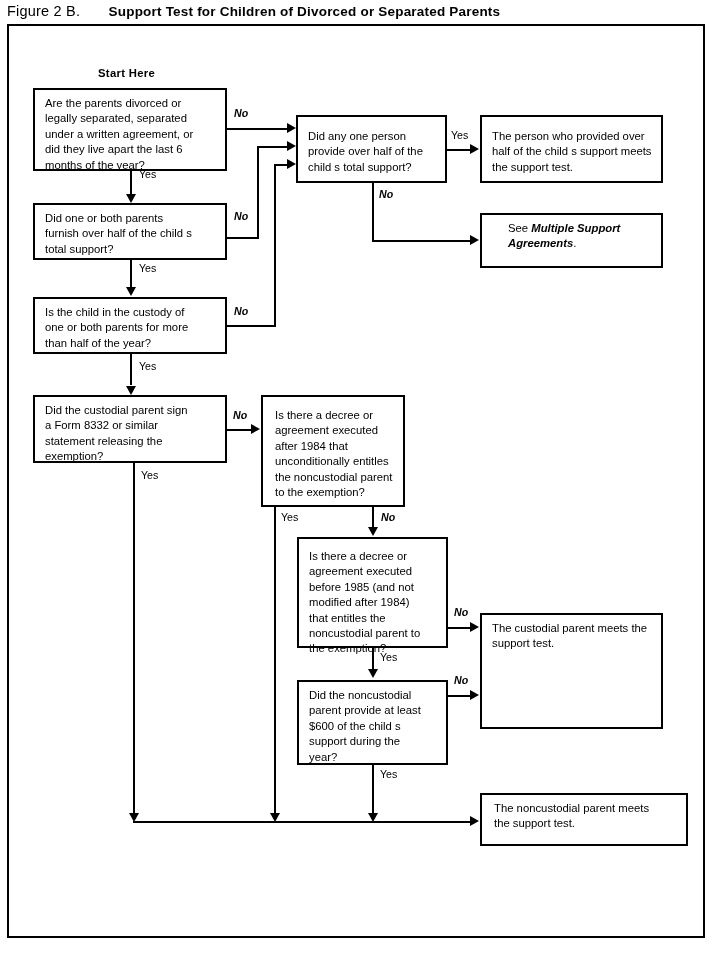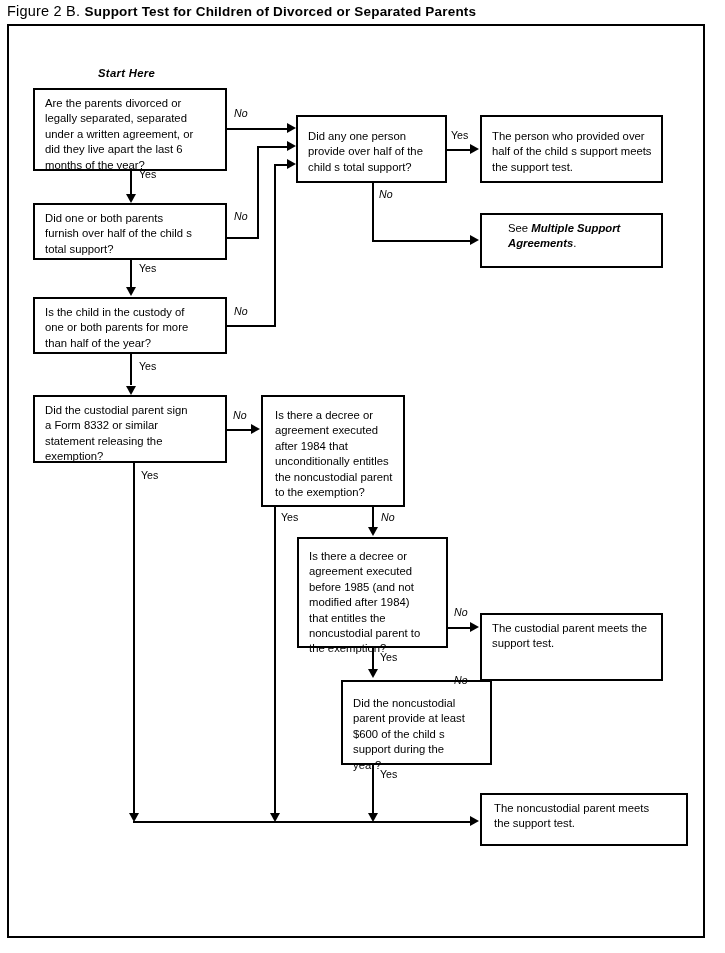--- a/index.html
+++ b/index.html
@@ -32,20 +32,21 @@
   }
   .title-prefix {
     font-size: 14.5px;
     font-weight: normal;
     letter-spacing: 0.2px;
   }
   .title-main {
     font-size: 13.5px;
     font-weight: bold;
     letter-spacing: 0.2px;
+    margin-left: 24px;
   }
 
   
   .frame {
     position: absolute;
     left: 7px;
     top: 24px;
     width: 698px;
     height: 914px;
     border: 2px solid #000000;
@@ -69,21 +70,20 @@
   .box.indent { padding-left: 26px; }
   .italic-ref { font-style: italic; font-weight: bold; }
 
   
   .start-here {
     position: absolute;
     left: 98px;
     top: 67px;
     font-size: 11.3px;
     font-weight: bold;
-    font-style: italic;
     letter-spacing: 0.3px;
     z-index: 6;
   }
 
   
   .hline {
     position: absolute;
     height: 0;
     border-top: 2.4px solid #000000;
     z-index: 3;
@@ -113,21 +113,21 @@
 
   
   .elabel {
     position: absolute;
     font-size: 10.6px;
     z-index: 6;
     white-space: nowrap;
   }
   .elabel.no {
     font-style: italic;
-    font-weight: normal;
+    font-weight: bold;
     letter-spacing: 0.2px;
   }
 </style>
 </head>
 <body>
 
 <div id="page">
 
   <div class="title-bar">
     <span class="title-prefix">Figure 2 B.</span>
@@ -183,40 +183,40 @@
   <div class="box" style="left:297px; top:537px; width:151px; height:111px; padding-top:10px;">
     <span class="box-text">Is there a decree or
 agreement executed
 before 1985 (and not
 modified after 1984)
 that entitles the
 noncustodial parent  to
 the  exemption?</span>
   </div>
 
-  <div class="box" style="left:297px; top:680px; width:151px; height:85px; padding-top:14px;margin-left:44px;">
+  <div class="box" style="left:297px; top:680px; width:151px; height:85px; padding-top:6px;">
     <span class="box-text">Did the noncustodial
 parent provide at least
 $600 of the child  s
 support  during the
 year?</span>
   </div>
 
   <div class="box" style="left:480px; top:115px; width:183px; height:68px; padding-top:12px;">
     <span class="box-text">The person who provided over
 half of the child  s support meets
 the support test.</span>
   </div>
 
   <div class="box center-v indent" style="left:480px; top:213px; width:183px; height:55px;">
     <span class="box-text"><span>See </span><span class="italic-ref">Multiple Support
 Agreements</span><span>.</span></span>
   </div>
 
-  <div class="box center-v" style="left:480px; top:613px; width:183px; height:68px; ">
+  <div class="box center-v" style="left:480px; top:613px; width:183px; height:116px; ">
     <span class="box-text">The custodial parent meets the
 support test.</span>
   </div>
 
   <div class="box center-v" style="left:480px; top:793px; width:208px; height:53px; padding-left:12px;">
     <span class="box-text">The noncustodial parent meets
 the support test.</span>
   </div>
 
   <div class="hline" style="left:227px; top:128px; width:61px;"></div>

